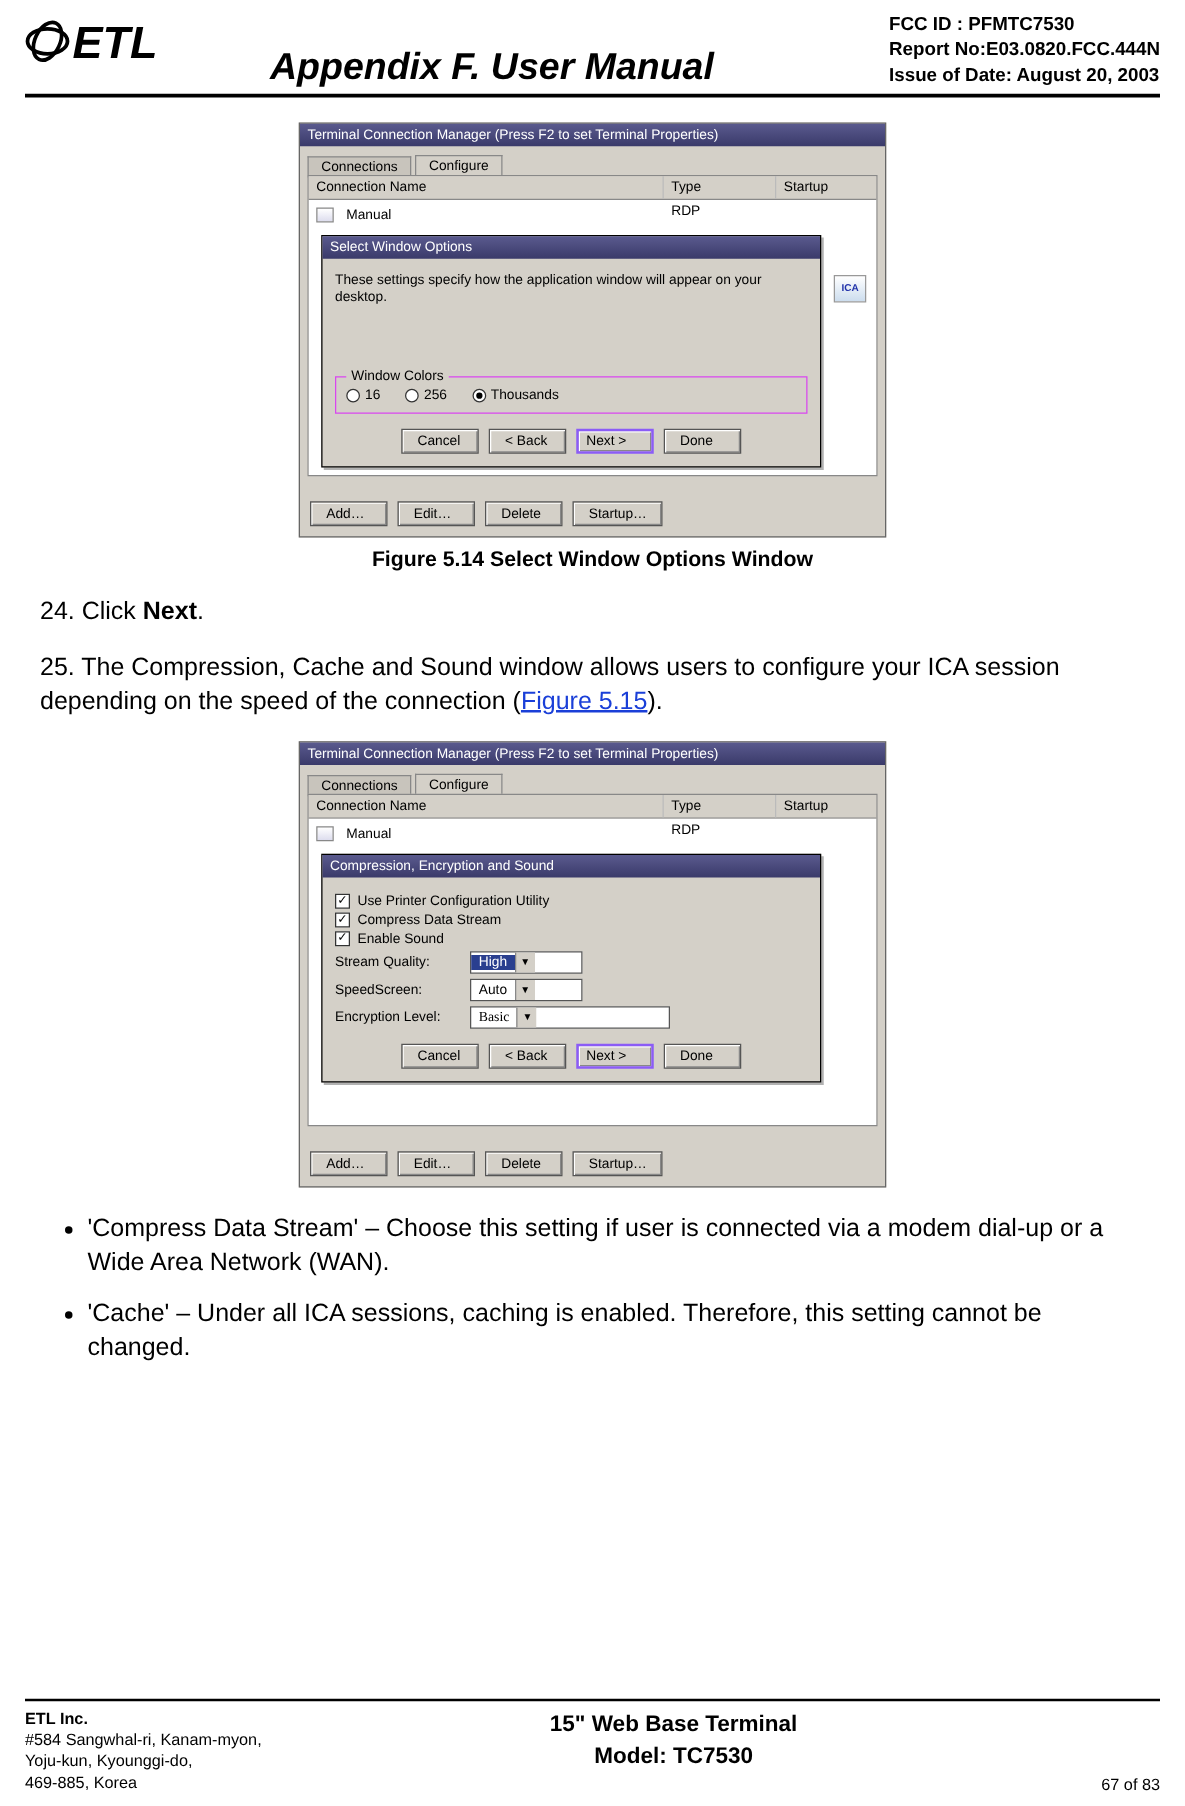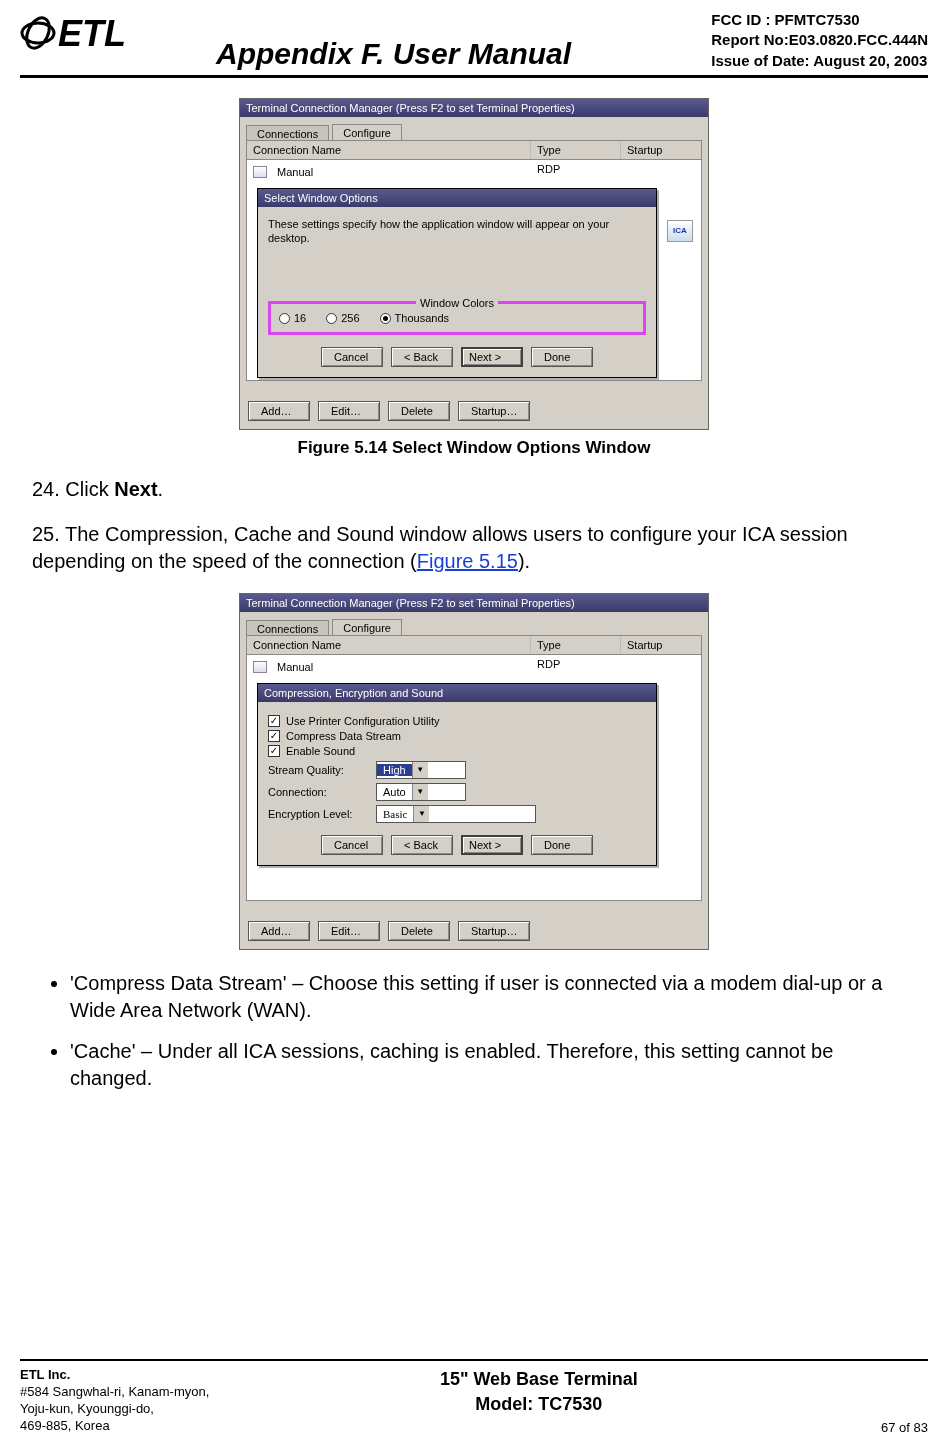--- a/index.html
+++ b/index.html
@@ -123,21 +123,21 @@
       position: absolute;
       left: 10px; top: 28px;
       width: 400px;
       background: #d4d0c8;
       border: 1px solid #000;
       box-shadow: 2px 2px 0 rgba(0,0,0,.3);
     }
     .dlg .titlebar { background: linear-gradient(#5a5a8e,#3a3a6a); }
     .dlg-body { padding: 10px; font-size: 11px; }
     .dlg-msg { margin-bottom: 10px; line-height: 1.3; }
-    .grp { border: 3px solid #d946ef; padding: 6px 8px 8px; margin-top: 56px; text-align: center; }
+    .grp { border: 1px solid #d946ef; padding: 6px 8px 8px; margin-top: 56px; }
     .grp-title {
       position: relative; top: -13px; background: #d4d0c8;
       display: inline-block; padding: 0 4px; font-size: 11px;
     }
     .radios { display: flex; gap: 20px; margin-top: -10px; }
     .radio { display: inline-flex; align-items: center; gap: 4px; }
     .radio .dot {
       width: 11px; height: 11px; border-radius: 50%;
       border: 1px solid #333; background: #fff;
       display: inline-flex; align-items: center; justify-content: center;
@@ -151,21 +151,21 @@
     .panel-buttons { justify-content: flex-start; padding: 8px; }
     .btn {
       border: 1px solid #555;
       background: #d4d0c8;
       padding: 3px 12px;
       font-size: 11px;
       min-width: 62px;
       text-align: left;
       box-shadow: inset 1px 1px 0 #fff, inset -1px -1px 0 #888;
     }
-    .btn.primary { border: 2px solid #404040; padding: 2px 6px; }
+    .btn.primary { border: 2px solid #8b5cf6; padding: 2px 6px; }
     
     .chk { display: flex; align-items: center; gap: 6px; margin: 3px 0; }
     .chk .box {
       width: 12px; height: 12px; border: 1px solid #333; background: #fff;
       display: inline-flex; align-items: center; justify-content: center;
       font-size: 10px; line-height: 1;
     }
     .formrow { display: flex; align-items: center; gap: 8px; margin: 4px 0; }
     .formrow label { width: 100px; }
     .combo {
@@ -337,21 +337,21 @@
                 <span>Enable Sound</span>
               </div>
             <div class="formrow">
               <label>Stream Quality:</label>
               <span class="combo hl" style="width:90px;">
                   <span class="val">High</span>
                   <span class="arrow">▼</span>
                 </span>
             </div>
             <div class="formrow">
-              <label>Connection:</label>
+              <label>SpeedScreen:</label>
               <span class="combo" style="width:90px;">
                   <span class="val">Auto</span>
                   <span class="arrow">▼</span>
                 </span>
             </div>
             <div class="formrow">
               <label>Encryption Level:</label>
               <span class="combo" style="width:160px;font-family:Liberation Serif, serif;">
                   <span class="val">Basic</span>
                   <span class="arrow">▼</span>

